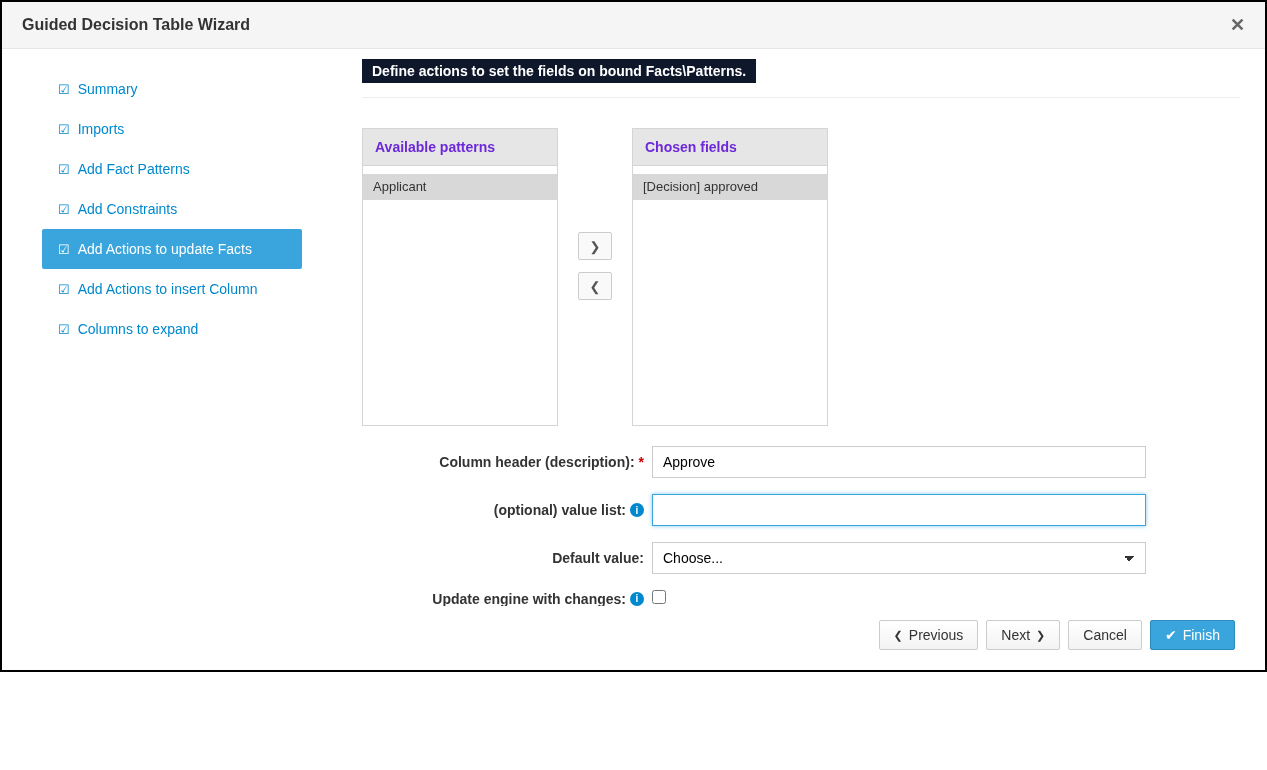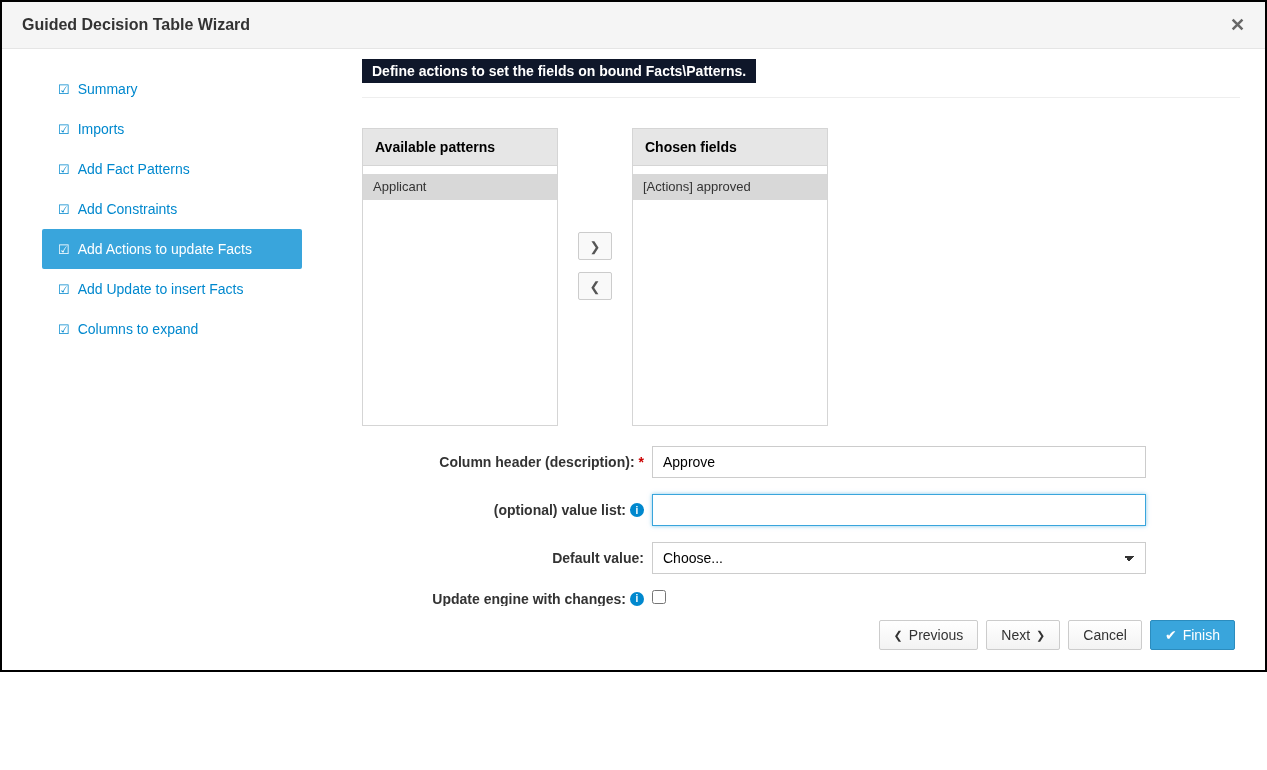--- a/index.html
+++ b/index.html
@@ -11,21 +11,21 @@
 .modal-body { display: flex; padding: 10px 0 0 0; height: 630px; }
 .sidebar { width: 300px; padding: 10px 0 10px 40px; flex-shrink: 0; }
 .sidebar-item { display: flex; align-items: center; padding: 12px 16px; color: #0088ce; cursor: pointer; border-radius: 2px; font-size: 14px; }
 .sidebar-item.active { background: #39a5dc; color: #fff; }
 .sidebar-item .chk { margin-right: 8px; font-size: 13px; }
 .main { flex: 1; padding: 0 25px 0 60px; }
 .banner { background: #0f172a; color: #fff; font-weight: bold; display: inline-block; padding: 4px 10px; font-size: 14px; }
 .divider { border: none; border-top: 1px solid #eee; margin: 14px 0 30px 0; }
 .panels-row { display: flex; gap: 20px; align-items: flex-start; }
 .panel { border: 1px solid #d5d5d5; width: 196px; height: 298px; background: #fff; display: flex; flex-direction: column; }
-.panel-header { background: #e6e6e6; border-bottom: 1px solid #d5d5d5; padding: 10px 12px; font-weight: bold; font-size: 14px; color: #000000; }
+.panel-header { background: #e6e6e6; border-bottom: 1px solid #d5d5d5; padding: 10px 12px; font-weight: bold; font-size: 14px; color: #6d28d9; }
 .panel-body { flex: 1; padding: 8px 0; overflow: auto; }
 .list-item { padding: 4px 10px; font-size: 13px; color: #333; cursor: pointer; line-height: 1.4; }
 .list-item.selected { background: #d8d8d8; }
 .arrow-col { display: flex; flex-direction: column; gap: 12px; justify-content: flex-start; padding-top: 104px; }
 .arrow-btn { width: 34px; height: 28px; border: 1px solid #ccc; background: #f9f9f9; border-radius: 2px; cursor: pointer; display: flex; align-items: center; justify-content: center; color: #555; font-size: 13px; }
 .form-area { margin-top: 20px; }
 .form-row { display: flex; align-items: center; margin-bottom: 16px; }
 .form-label { width: 290px; text-align: right; font-weight: bold; color: #333; font-size: 14px; padding-right: 8px; display: flex; justify-content: flex-end; align-items: center; gap: 4px; }
 .req { color: #c00; font-weight: bold; }
 .info-icon { display: inline-flex; width: 14px; height: 14px; border-radius: 50%; background: #0088ce; color: #fff; font-size: 10px; font-weight: bold; align-items: center; justify-content: center; font-style: normal; }
@@ -66,21 +66,21 @@
       <div class="sidebar-item">
         <span class="chk">☑</span>
         <span>Add Constraints</span>
       </div>
       <div class="sidebar-item active">
         <span class="chk">☑</span>
         <span>Add Actions to update Facts</span>
       </div>
       <div class="sidebar-item">
         <span class="chk">☑</span>
-        <span>Add Update to insert Facts</span>
+        <span>Add Actions to insert Column</span>
       </div>
       <div class="sidebar-item">
         <span class="chk">☑</span>
         <span>Columns to expand</span>
       </div>
     </div>
 
     <div class="main">
       <div class="banner">Define actions to set the fields on bound Facts\Patterns.</div>
       <hr class="divider">
@@ -100,21 +100,21 @@
             <span>❯</span>
           </div>
           <div class="arrow-btn">
             <span>❮</span>
           </div>
         </div>
 
         <div class="panel">
           <div class="panel-header">Chosen fields</div>
           <div class="panel-body">
-            <div class="list-item selected">[Actions] approved</div>
+            <div class="list-item selected">[Decision] approved</div>
           </div>
         </div>
 
       </div>
 
       <div class="form-area">
 
         <div class="form-row">
           <div class="form-label">
             <span>Column header (description):</span>

